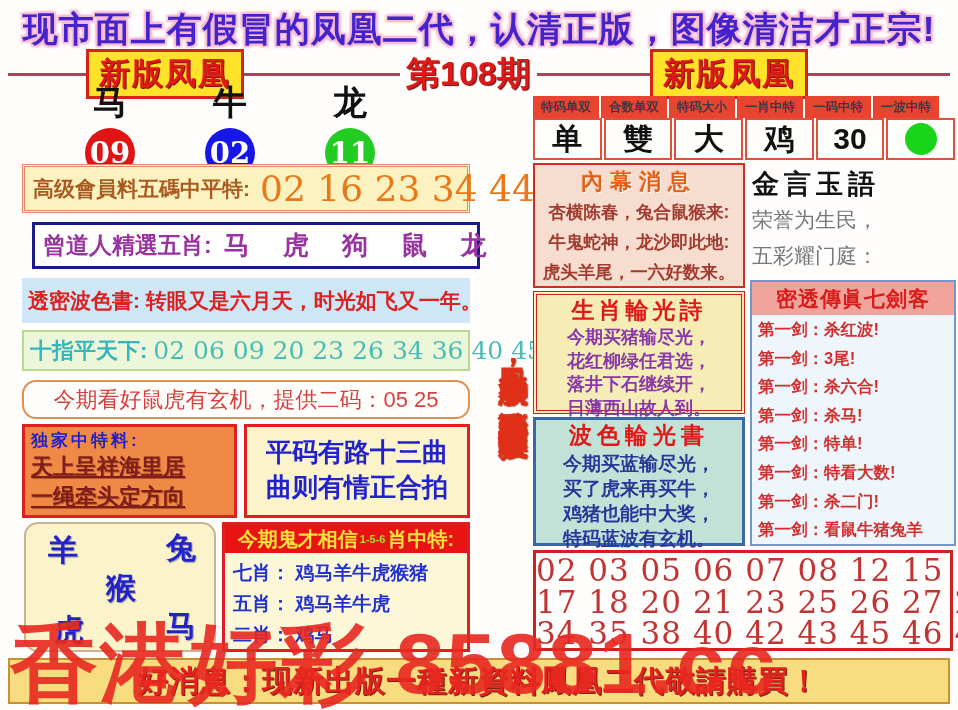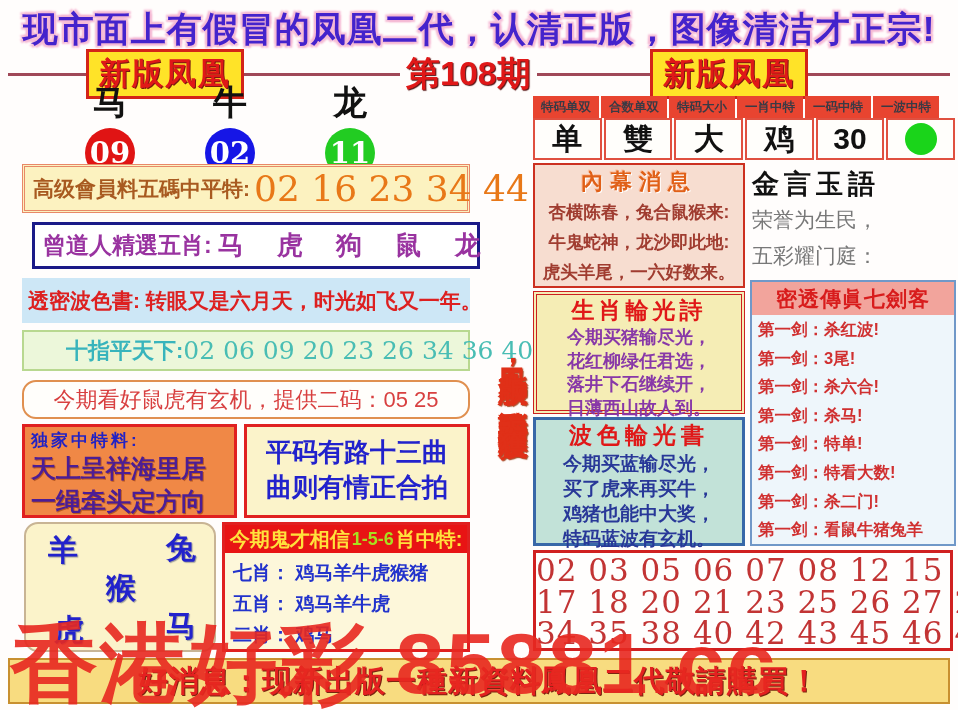--- a/index.html
+++ b/index.html
@@ -19,64 +19,64 @@
   .issue { font-size:34px; font-weight:bold; color:#e01818; text-shadow:1px 1px 1px #551111;
     white-space:nowrap; padding:0 6px; }
 
   .zgroup { position:absolute; width:52px; text-align:center; }
   .zchar { font-size:34px; font-weight:bold; color:#111; }
   .zcircle { width:50px; height:50px; border-radius:50%; margin:2px auto 0;
     display:flex; align-items:center; justify-content:center;
     color:#fff; font-size:29px; font-weight:bold; font-family:"DejaVu Serif", serif; }
   .c-red { background:#e01414; } .c-blue { background:#1616e6; } .c-green { background:#22cc22; }
 
-  .lbox { position:absolute; display:flex; align-items:center; }
+  .lbox { position:absolute; display:flex; align-items:center;gap:6px; }
   .vip { left:22px; top:164px; width:448px; height:49px; background:#fcf2c0;
     border:3px double #e88868; padding:0 8px; }
   .vip-label { font-size:21px; font-weight:bold; color:#a85a20; white-space:nowrap; }
   .vip-nums { font-size:36px; color:#e87818; font-family:"DejaVu Serif", serif; margin-left:4px; white-space:nowrap; }
 
   .fivezodiac { left:32px; top:222px; width:448px; height:47px; background:#ffffff;
     border:3px solid #1a1a88; padding:0 8px; }
   .fz-label { font-size:23px; font-weight:bold; color:#9933a0; white-space:nowrap; }
   .fz-value { font-size:26px; font-weight:bold; color:#9933a0; letter-spacing:13px; margin-left:6px; white-space:nowrap; }
 
   .wavebook { left:22px; top:278px; width:448px; height:45px; background:#cde7f6; padding:0 6px; }
   .wb-text { font-size:21px; font-weight:bold; color:#dd2020; white-space:nowrap; }
 
   .tenfingers { left:22px; top:330px; width:448px; height:41px; background:#ecf7da;
     border:2px solid #b8d890; padding:0 6px; }
-  .tf-label { font-size:22px; font-weight:bold; color:#38b4bc; white-space:nowrap;margin-left:36px; }
+  .tf-label { font-size:22px; font-weight:bold; color:#38b4bc; white-space:nowrap; }
   .tf-nums { font-size:25px; color:#49bdb4; font-family:"DejaVu Serif", serif; white-space:nowrap; }
 
   .twocodes { left:22px; top:380px; width:448px; height:39px; background:#fffefb;
     border:2px solid #e09050; border-radius:14px; justify-content:center; }
   .tc-text { font-size:22px; color:#d84040; white-space:nowrap; }
 
   .exclusive { left:22px; top:424px; width:215px; height:94px; background:#f08846;
     border:3px solid #e02020; display:block; padding:2px 6px; }
   .ex-title { font-size:17px; font-weight:bold; color:#2222c4; letter-spacing:3px; }
-  .ex-line { font-size:25px; font-weight:bold; color:#4c1d95; white-space:nowrap;
-    text-shadow:1px 1px 0 #b85820; }
+  .ex-line { font-size:22px; font-weight:bold; color:#7f1d1d; white-space:nowrap;
+    text-shadow:1px 1px 0 #b85820;text-decoration:underline; }
 
   .flatcode { left:244px; top:424px; width:226px; height:94px; background:#fbf3ca;
     border:3px solid #e02020; display:block; text-align:center; padding-top:8px; }
   .fc-line { font-size:26px; font-weight:bold; color:#2222cc; white-space:nowrap; }
 
   .scatter { left:24px; top:522px; width:192px; height:130px; background:#fbf3ca;
     border:2px solid #c8b494; border-radius:14px; display:block; position:absolute; }
   .sc-char { position:absolute; font-size:30px; font-weight:bold; color:#2222cc;
     text-shadow:1px 1px 1px #999; }
 
   .ghost { left:222px; top:522px; width:248px; height:130px; border:3px solid #e02020;
     display:block; background:#fdf7da; position:absolute; }
   .ghost-header { height:28px; background:#e81414; display:flex; align-items:center;
     justify-content:center; white-space:nowrap; }
   .gh-pre, .gh-post { font-size:20px; font-weight:bold; color:#ffe23c; }
-  .gh-code { font-size:18px; font-weight:bold; color:#a8e020; padding:0 2px; }
+  .gh-code { font-size:11px; font-weight:bold; color:#a8e020; padding:0 2px; }
   .ghost-body { padding:4px 8px; }
   .ghost-row { font-size:19px; font-weight:bold; color:#2233cc; line-height:31px; white-space:nowrap; }
 
   .vslogan { position:absolute; left:477px; top:95px; width:56px; height:562px;
     writing-mode:vertical-rl; text-orientation:upright;
     font-size:30px; font-weight:bold; color:#e03018; letter-spacing:2px;
     text-shadow:1px 1px 1px #aa5533; display:flex; justify-content:center; }
 
   .rtable { position:absolute; left:533px; top:96px; width:422px; height:64px; }
   .rtable .hrow { display:flex; height:22px; }

